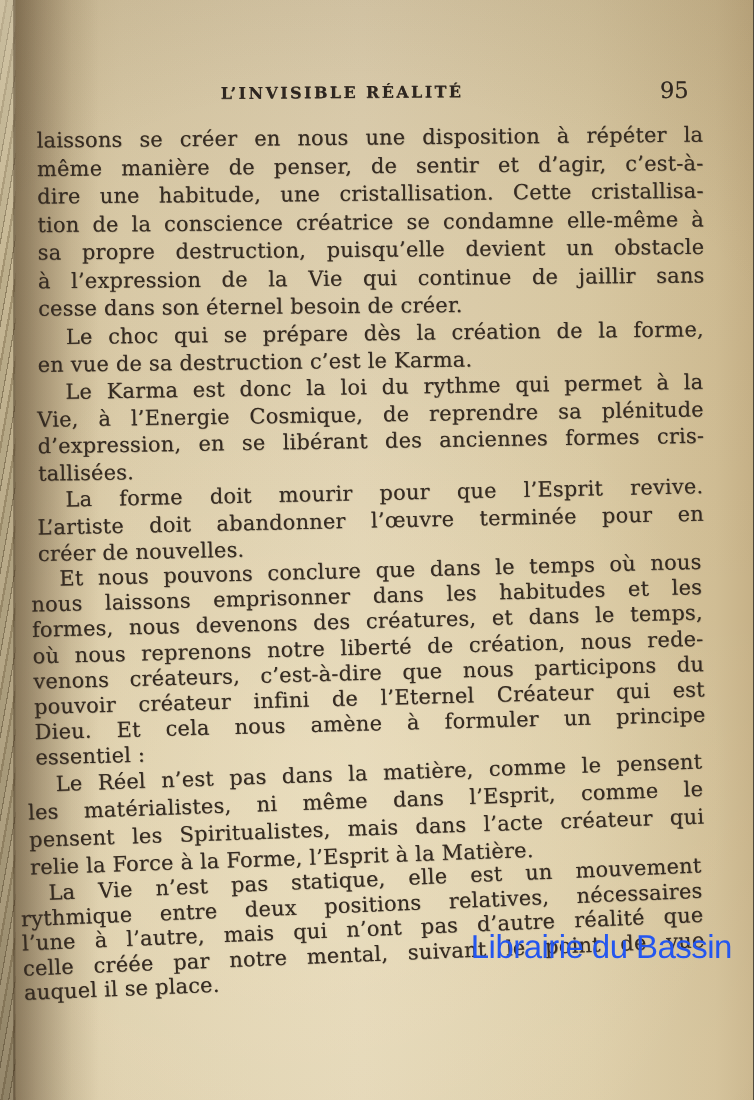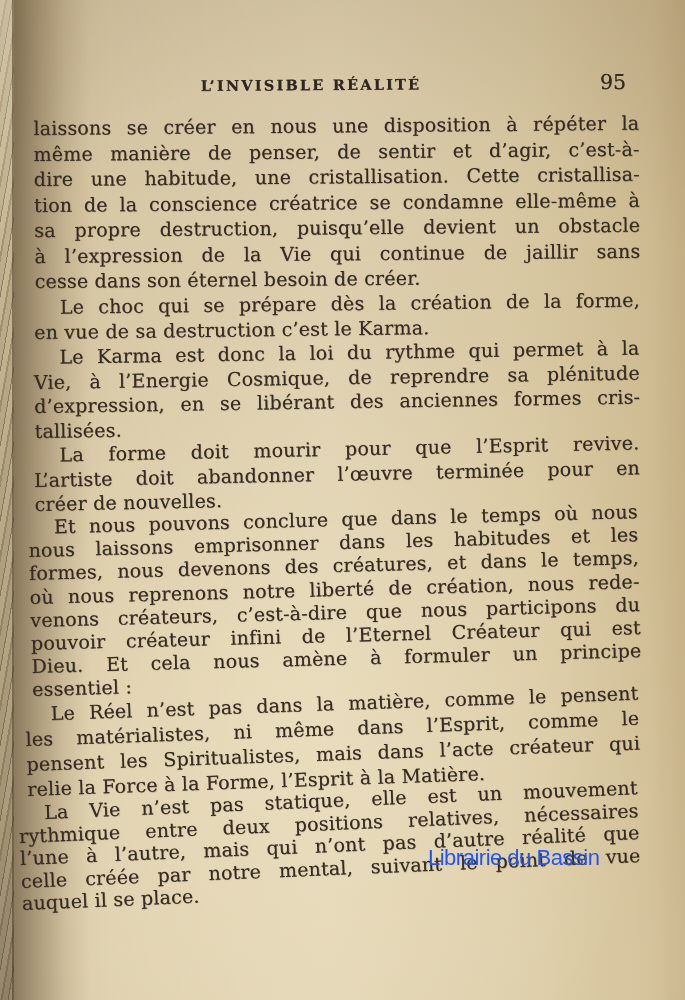--- a/index.html
+++ b/index.html
@@ -58,21 +58,21 @@
   .para-2{transform:rotate(-0.7deg);line-height:25px;}
   .para-3{transform:rotate(-0.9deg);line-height:24.5px;}
   .para-4{transform:rotate(-1.2deg);line-height:24.5px;}
   .para-5{transform:rotate(-1.5deg);line-height:23.2px;margin-left:-4px;width:610px;}
   .para-6{transform:rotate(-2.0deg);line-height:25px;margin-left:-8px;width:614px;}
   .para-7{transform:rotate(-2.4deg);line-height:22.5px;margin-left:-14px;width:620px;}
 
   .watermark{
     position:absolute;left:428px;top:845px;z-index:5;
     font-family:"Liberation Sans","DejaVu Sans",sans-serif;
-    font-size:22px;letter-spacing:-0.5px;white-space:nowrap;
+    font-size:30px;letter-spacing:-0.5px;white-space:nowrap;
   }
 </style>
 </head>
 <body>
 
 <div class="photo">
   <div class="edge-strip"></div>
   <div class="gutter-shadow"></div>
 
   <div class="running-head">

